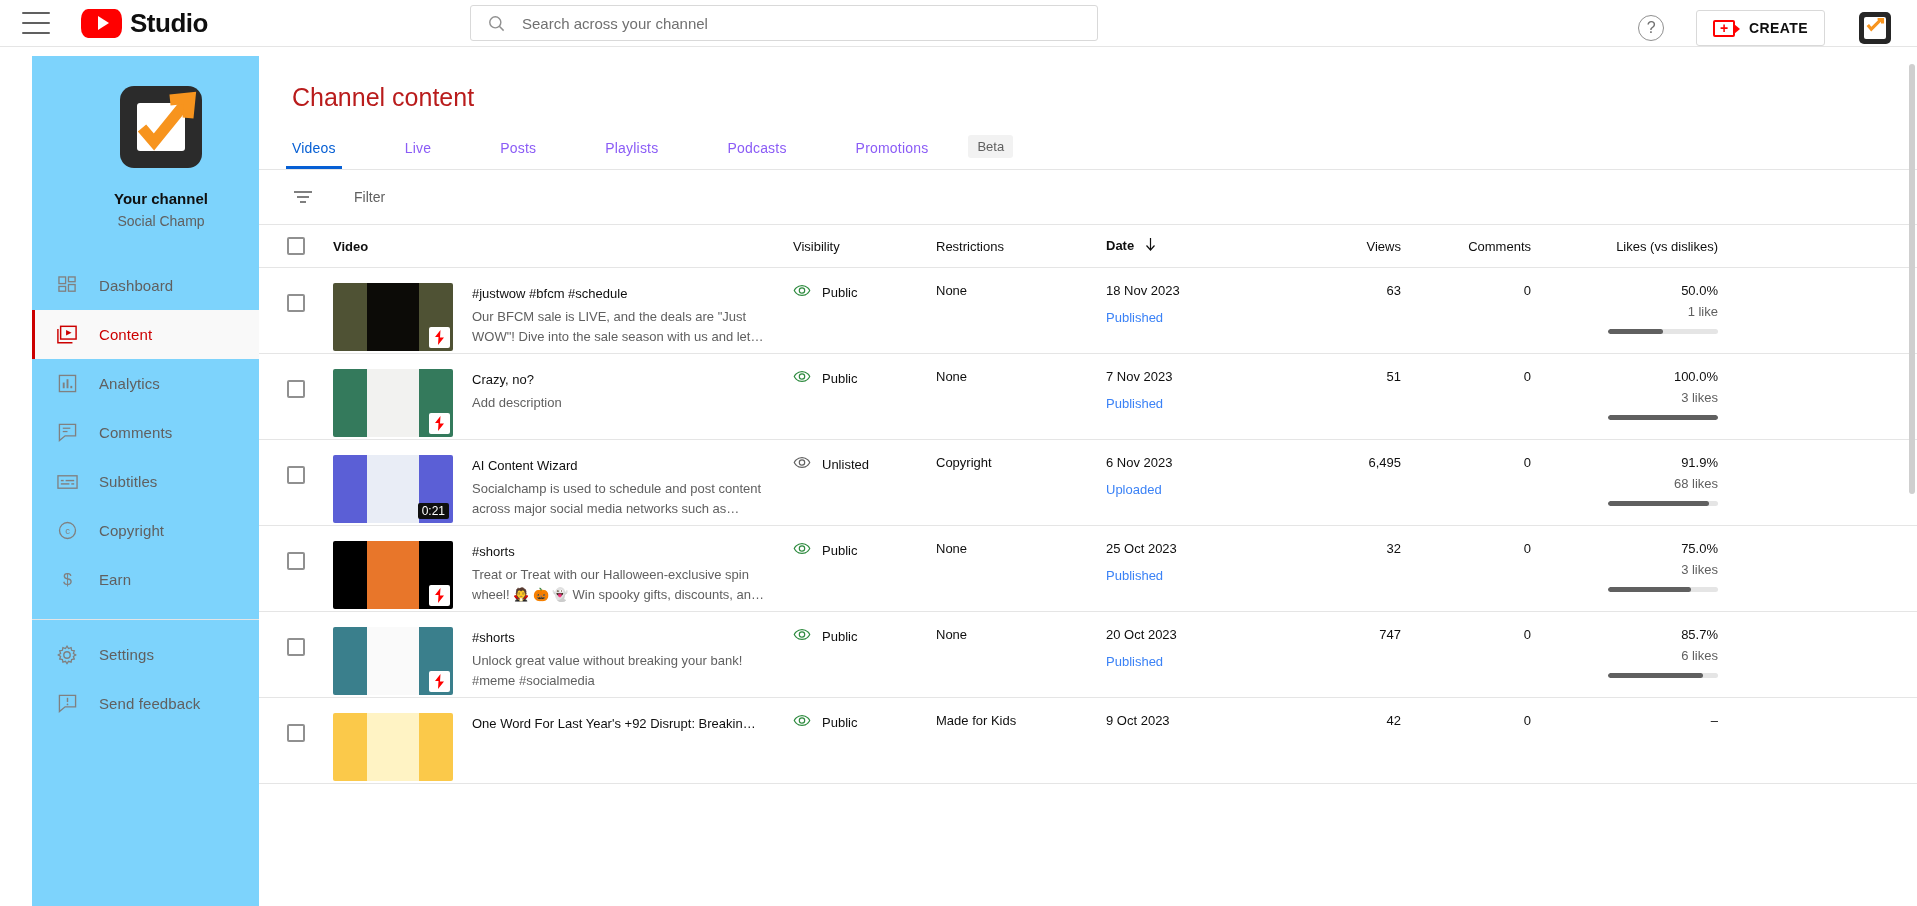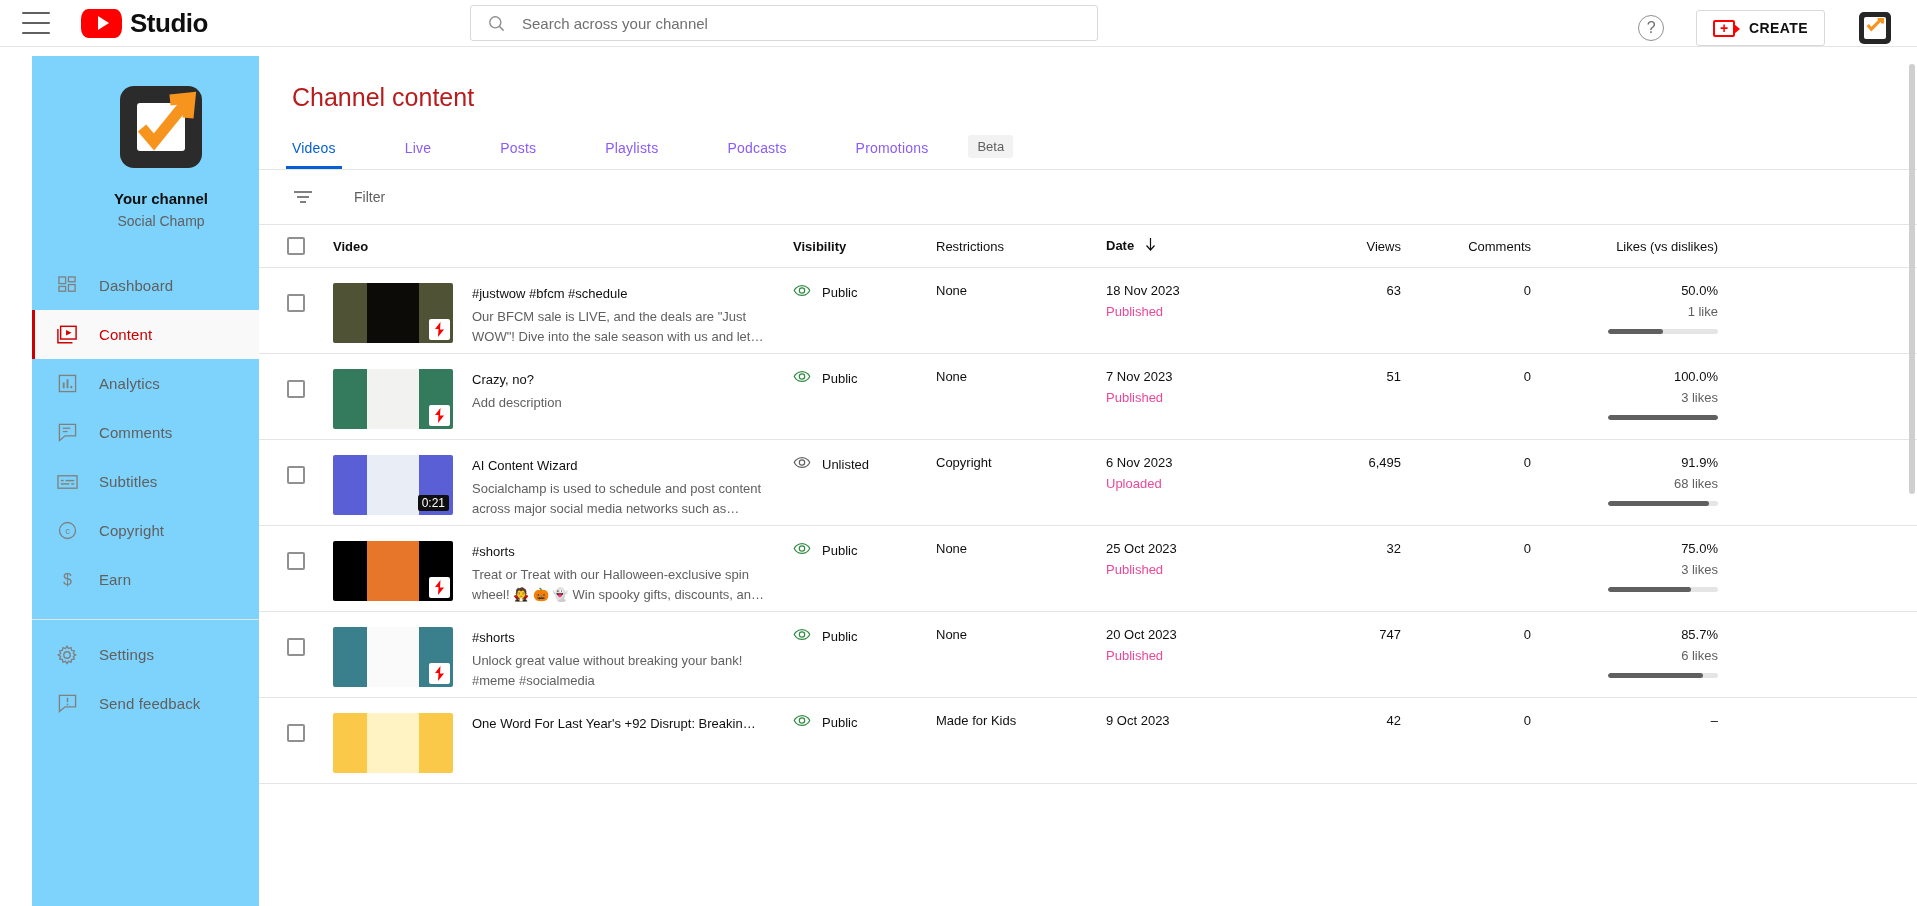--- a/index.html
+++ b/index.html
@@ -199,21 +199,21 @@
 
   .row {
     display: flex; align-items: flex-start;
     border-bottom: 1px solid #e5e5e5;
     height: 86px; padding-top: 15px;
     font-size: 13px; color: #0f0f0f;
   }
   .row .col-check { padding-top: 11px; }
   .vid-cell { display: flex; }
   .thumb {
-    width: 120px; height: 60px; border-radius: 2px; position: relative;
+    width: 120px; height: 68px; border-radius: 2px; position: relative;
     overflow: hidden; flex-shrink: 0; cursor: pointer;
   }
   .thumb .center-strip {
     position:absolute; left:28%; top:0; width:44%; height:100%;
   }
   .shorts-badge {
     position: absolute; right: 3px; bottom: 3px;
     width: 21px; height: 21px; background: #fff; border-radius: 2px;
     display:flex; align-items:center; justify-content:center;
   }
@@ -223,21 +223,21 @@
     padding: 1px 4px; border-radius: 2px; font-weight: 500;
   }
   .vid-meta { margin-left: 19px; width: 300px; padding-top: 2px; }
   .vid-title { font-size: 13px; color: #0f0f0f; line-height: 1.35; cursor:pointer;}
   .vid-desc {
     font-size: 13px; color: #606060; line-height: 1.55; margin-top: 4px;
   }
   .vis-cell { display: flex; align-items: center; padding-top: 1px; }
   .vis-label { margin-left: 11px; }
   .date-main { }
-  .date-sub { color: #ec4899; margin-top: 6px; }
+  .date-sub { color: #3b82f6; margin-top: 12px; }
   .likes-pct { }
   .likes-sub { color: #606060; margin-top: 6px; }
   .likes-bar {
     height: 5px; background: #e5e5e5; border-radius: 3px;
     margin-top: 10px; margin-left: auto; width: 110px; overflow: hidden;
   }
   .likes-bar .fill { height: 100%; background: #606060; border-radius: 3px; }
 
   .main-scroll {
     position: absolute; right: 2px; top: 8px; width: 6px; height: 430px;
@@ -430,21 +430,21 @@
         </svg>
     </span>
     <span class="filter-text">Filter</span>
   </div>
 
   <div class="thead">
     <div class="col-check">
       <div class="chk"></div>
     </div>
     <div class="col-video">Video</div>
-    <div class="col-vis" style="font-weight:700;">Visibility</div>
+    <div class="col-vis" style="font-weight:400;">Visibility</div>
     <div class="col-restr" style="font-weight:400;">Restrictions</div>
     <div class="col-date">
       <span>Date</span>
       <span class="sort-arrow">
         <svg width="11" height="13" viewBox="0 0 11 13">
             <line x1="5.5" y1="0" x2="5.5" y2="11" stroke="#0f0f0f" stroke-width="1.2"></line>
             <path d="M1.5 7.5 L5.5 12 L9.5 7.5" fill="none" stroke="#0f0f0f" stroke-width="1.2"></path>
           </svg>
       </span>
     </div>

